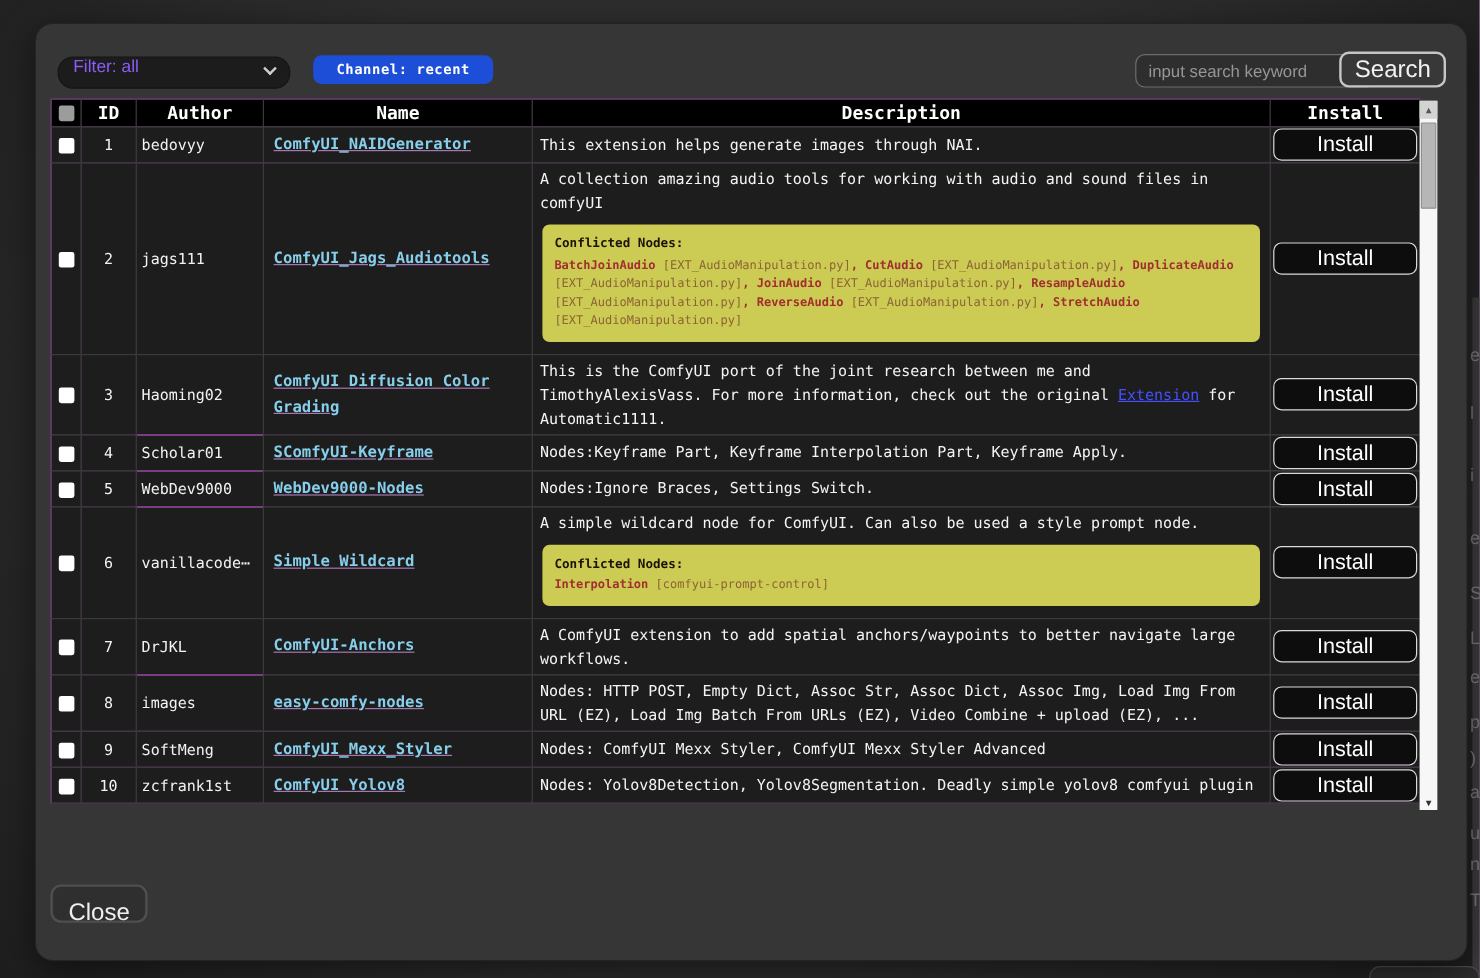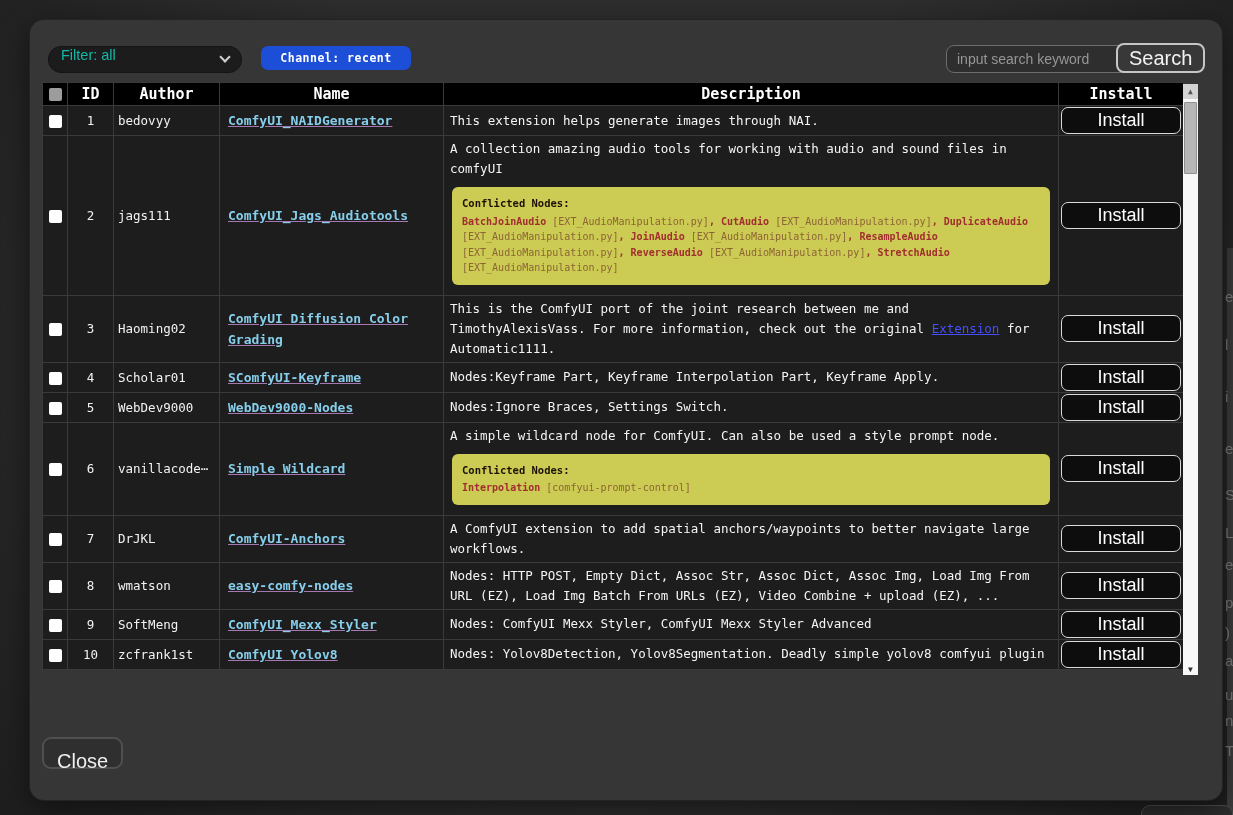--- a/index.html
+++ b/index.html
@@ -31,21 +31,21 @@
     position:absolute; left:30px; top:20px; width:1192px; height:780px;
     background:#363636; border-radius:14px;
     box-shadow: 0 0 0 1px #232323, 0 8px 30px rgba(0,0,0,.55);
     z-index:2;
   }
 
   
   #filter-wrap { position:absolute; left:18px; top:25px; width:194px; height:27px; }
   #filter-select {
     width:100%; height:100%; appearance:none; -webkit-appearance:none;
-    background:#1c1c1c; color:#14b8a6; border:1px solid #141414; border-radius:13px;
+    background:#1c1c1c; color:#8b5cf6; border:1px solid #141414; border-radius:13px;
     font:14.5px "Liberation Sans", sans-serif; padding:0 28px 8px 12px; outline:none;
   }
   #filter-chevron {
     position:absolute; right:13px; top:8px; width:8px; height:8px;
     border-right:2px solid #cfcfcf; border-bottom:2px solid #cfcfcf;
     transform:rotate(45deg); pointer-events:none;
   }
   #channel-badge {
     position:absolute; left:231px; top:26px; width:150px; height:24px;
     background:#1d4ed8; border-radius:7px; color:#fff;
@@ -260,21 +260,21 @@
             <td class="c-author">DrJKL</td>
             <td class="c-name"><a class="ext-link" href="#"><span>ComfyUI-Anchors</span></a></td>
             <td class="c-desc">
               <div class="desc">A ComfyUI extension to add spatial anchors/waypoints to better navigate large workflows.</div>
             </td>
             <td class="c-install"><button class="install-btn">Install</button></td>
           </tr>
           <tr>
             <td class="c-check"><input type="checkbox" style=""></td>
             <td class="c-id">8</td>
-            <td class="c-author">wmatson</td>
+            <td class="c-author">images</td>
             <td class="c-name"><a class="ext-link" href="#"><span>easy-comfy-nodes</span></a></td>
             <td class="c-desc">
               <div class="desc">Nodes: HTTP POST, Empty Dict, Assoc Str, Assoc Dict, Assoc Img, Load Img From URL (EZ), Load Img Batch From URLs (EZ), Video Combine + upload (EZ), ...</div>
             </td>
             <td class="c-install"><button class="install-btn">Install</button></td>
           </tr>
           <tr>
             <td class="c-check"><input type="checkbox" style=""></td>
             <td class="c-id">9</td>
             <td class="c-author">SoftMeng</td>

